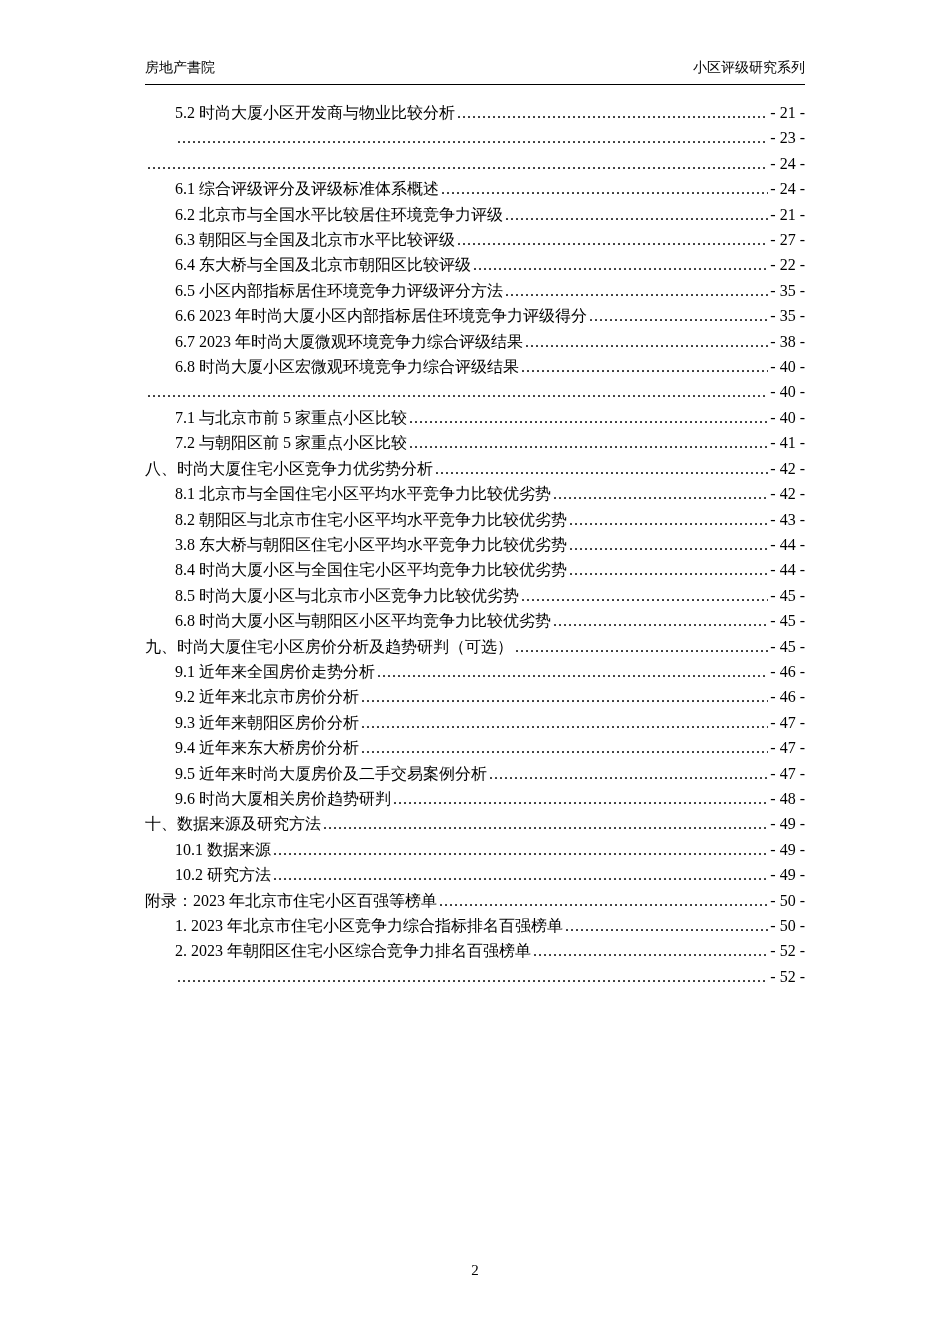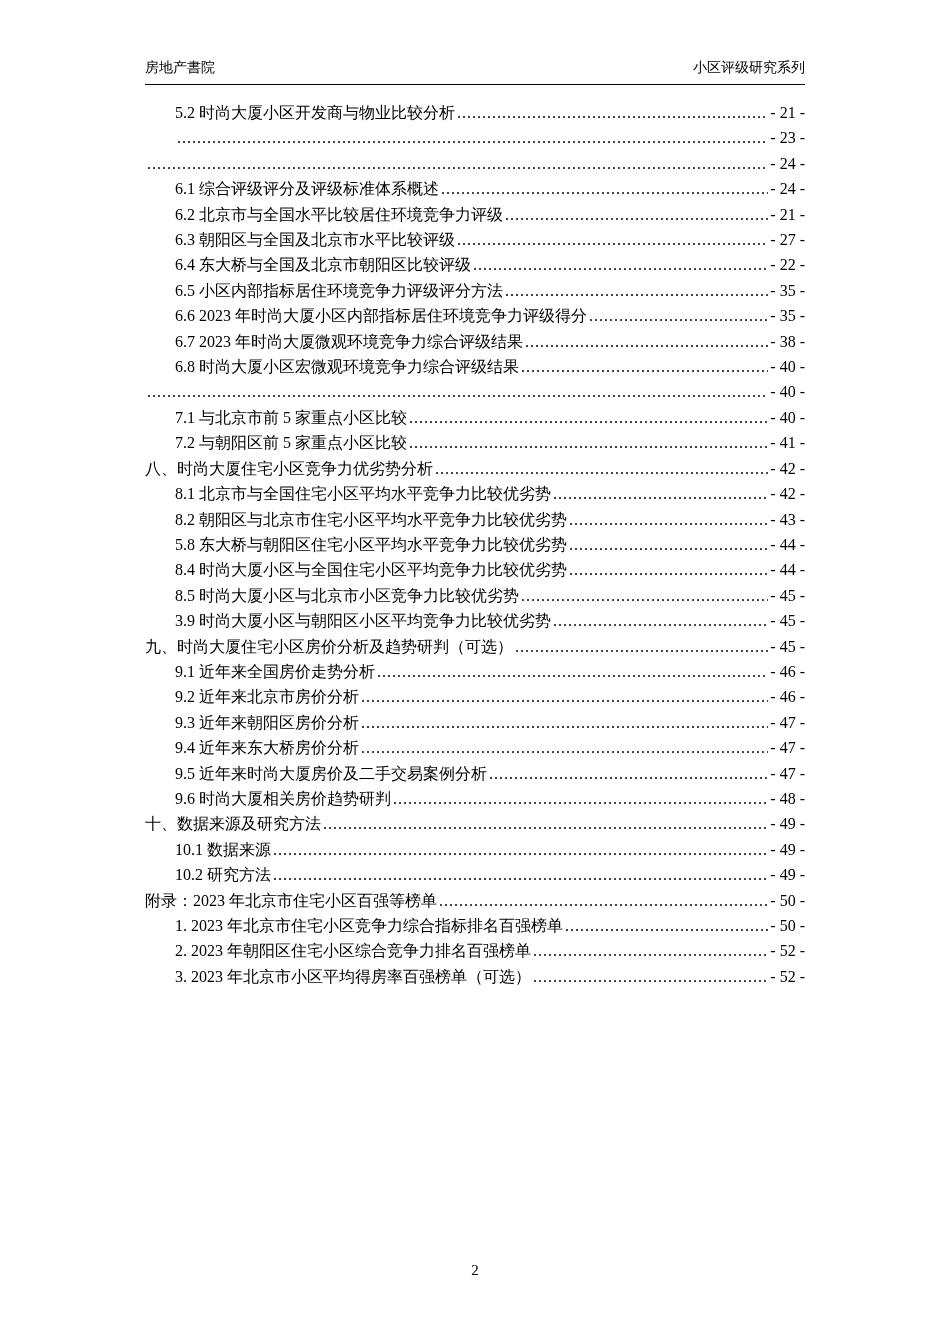--- a/index.html
+++ b/index.html
@@ -161,36 +161,36 @@
           <span class="toc-label">8.1 北京市与全国住宅小区平均水平竞争力比较优劣势</span>
           <span class="dots"></span>
           <span class="toc-page">- 42 -</span>
         </div>
         <div class="toc-row level-1">
           <span class="toc-label">8.2 朝阳区与北京市住宅小区平均水平竞争力比较优劣势</span>
           <span class="dots"></span>
           <span class="toc-page">- 43 -</span>
         </div>
         <div class="toc-row level-1">
-          <span class="toc-label">5.8 东大桥与朝阳区住宅小区平均水平竞争力比较优劣势</span>
+          <span class="toc-label">3.8 东大桥与朝阳区住宅小区平均水平竞争力比较优劣势</span>
           <span class="dots"></span>
           <span class="toc-page">- 44 -</span>
         </div>
         <div class="toc-row level-1">
           <span class="toc-label">8.4 时尚大厦小区与全国住宅小区平均竞争力比较优劣势</span>
           <span class="dots"></span>
           <span class="toc-page">- 44 -</span>
         </div>
         <div class="toc-row level-1">
           <span class="toc-label">8.5 时尚大厦小区与北京市小区竞争力比较优劣势</span>
           <span class="dots"></span>
           <span class="toc-page">- 45 -</span>
         </div>
         <div class="toc-row level-1">
-          <span class="toc-label">3.9 时尚大厦小区与朝阳区小区平均竞争力比较优劣势</span>
+          <span class="toc-label">6.8 时尚大厦小区与朝阳区小区平均竞争力比较优劣势</span>
           <span class="dots"></span>
           <span class="toc-page">- 45 -</span>
         </div>
         <div class="toc-row level-0">
           <span class="toc-label">九、时尚大厦住宅小区房价分析及趋势研判（可选）</span>
           <span class="dots"></span>
           <span class="toc-page">- 45 -</span>
         </div>
         <div class="toc-row level-1">
           <span class="toc-label">9.1 近年来全国房价走势分析</span>
@@ -246,21 +246,20 @@
           <span class="toc-label">1.  2023 年北京市住宅小区竞争力综合指标排名百强榜单</span>
           <span class="dots"></span>
           <span class="toc-page">- 50 -</span>
         </div>
         <div class="toc-row level-1">
           <span class="toc-label">2.  2023 年朝阳区住宅小区综合竞争力排名百强榜单</span>
           <span class="dots"></span>
           <span class="toc-page">- 52 -</span>
         </div>
         <div class="toc-row level-1">
-          <span class="toc-label">3.  2023 年北京市小区平均得房率百强榜单（可选）</span>
           <span class="dots"></span>
           <span class="toc-page">- 52 -</span>
         </div>
       </div>
   </div>
   <div class="footer">
     <span>2</span>
   </div>
 </div>
 

